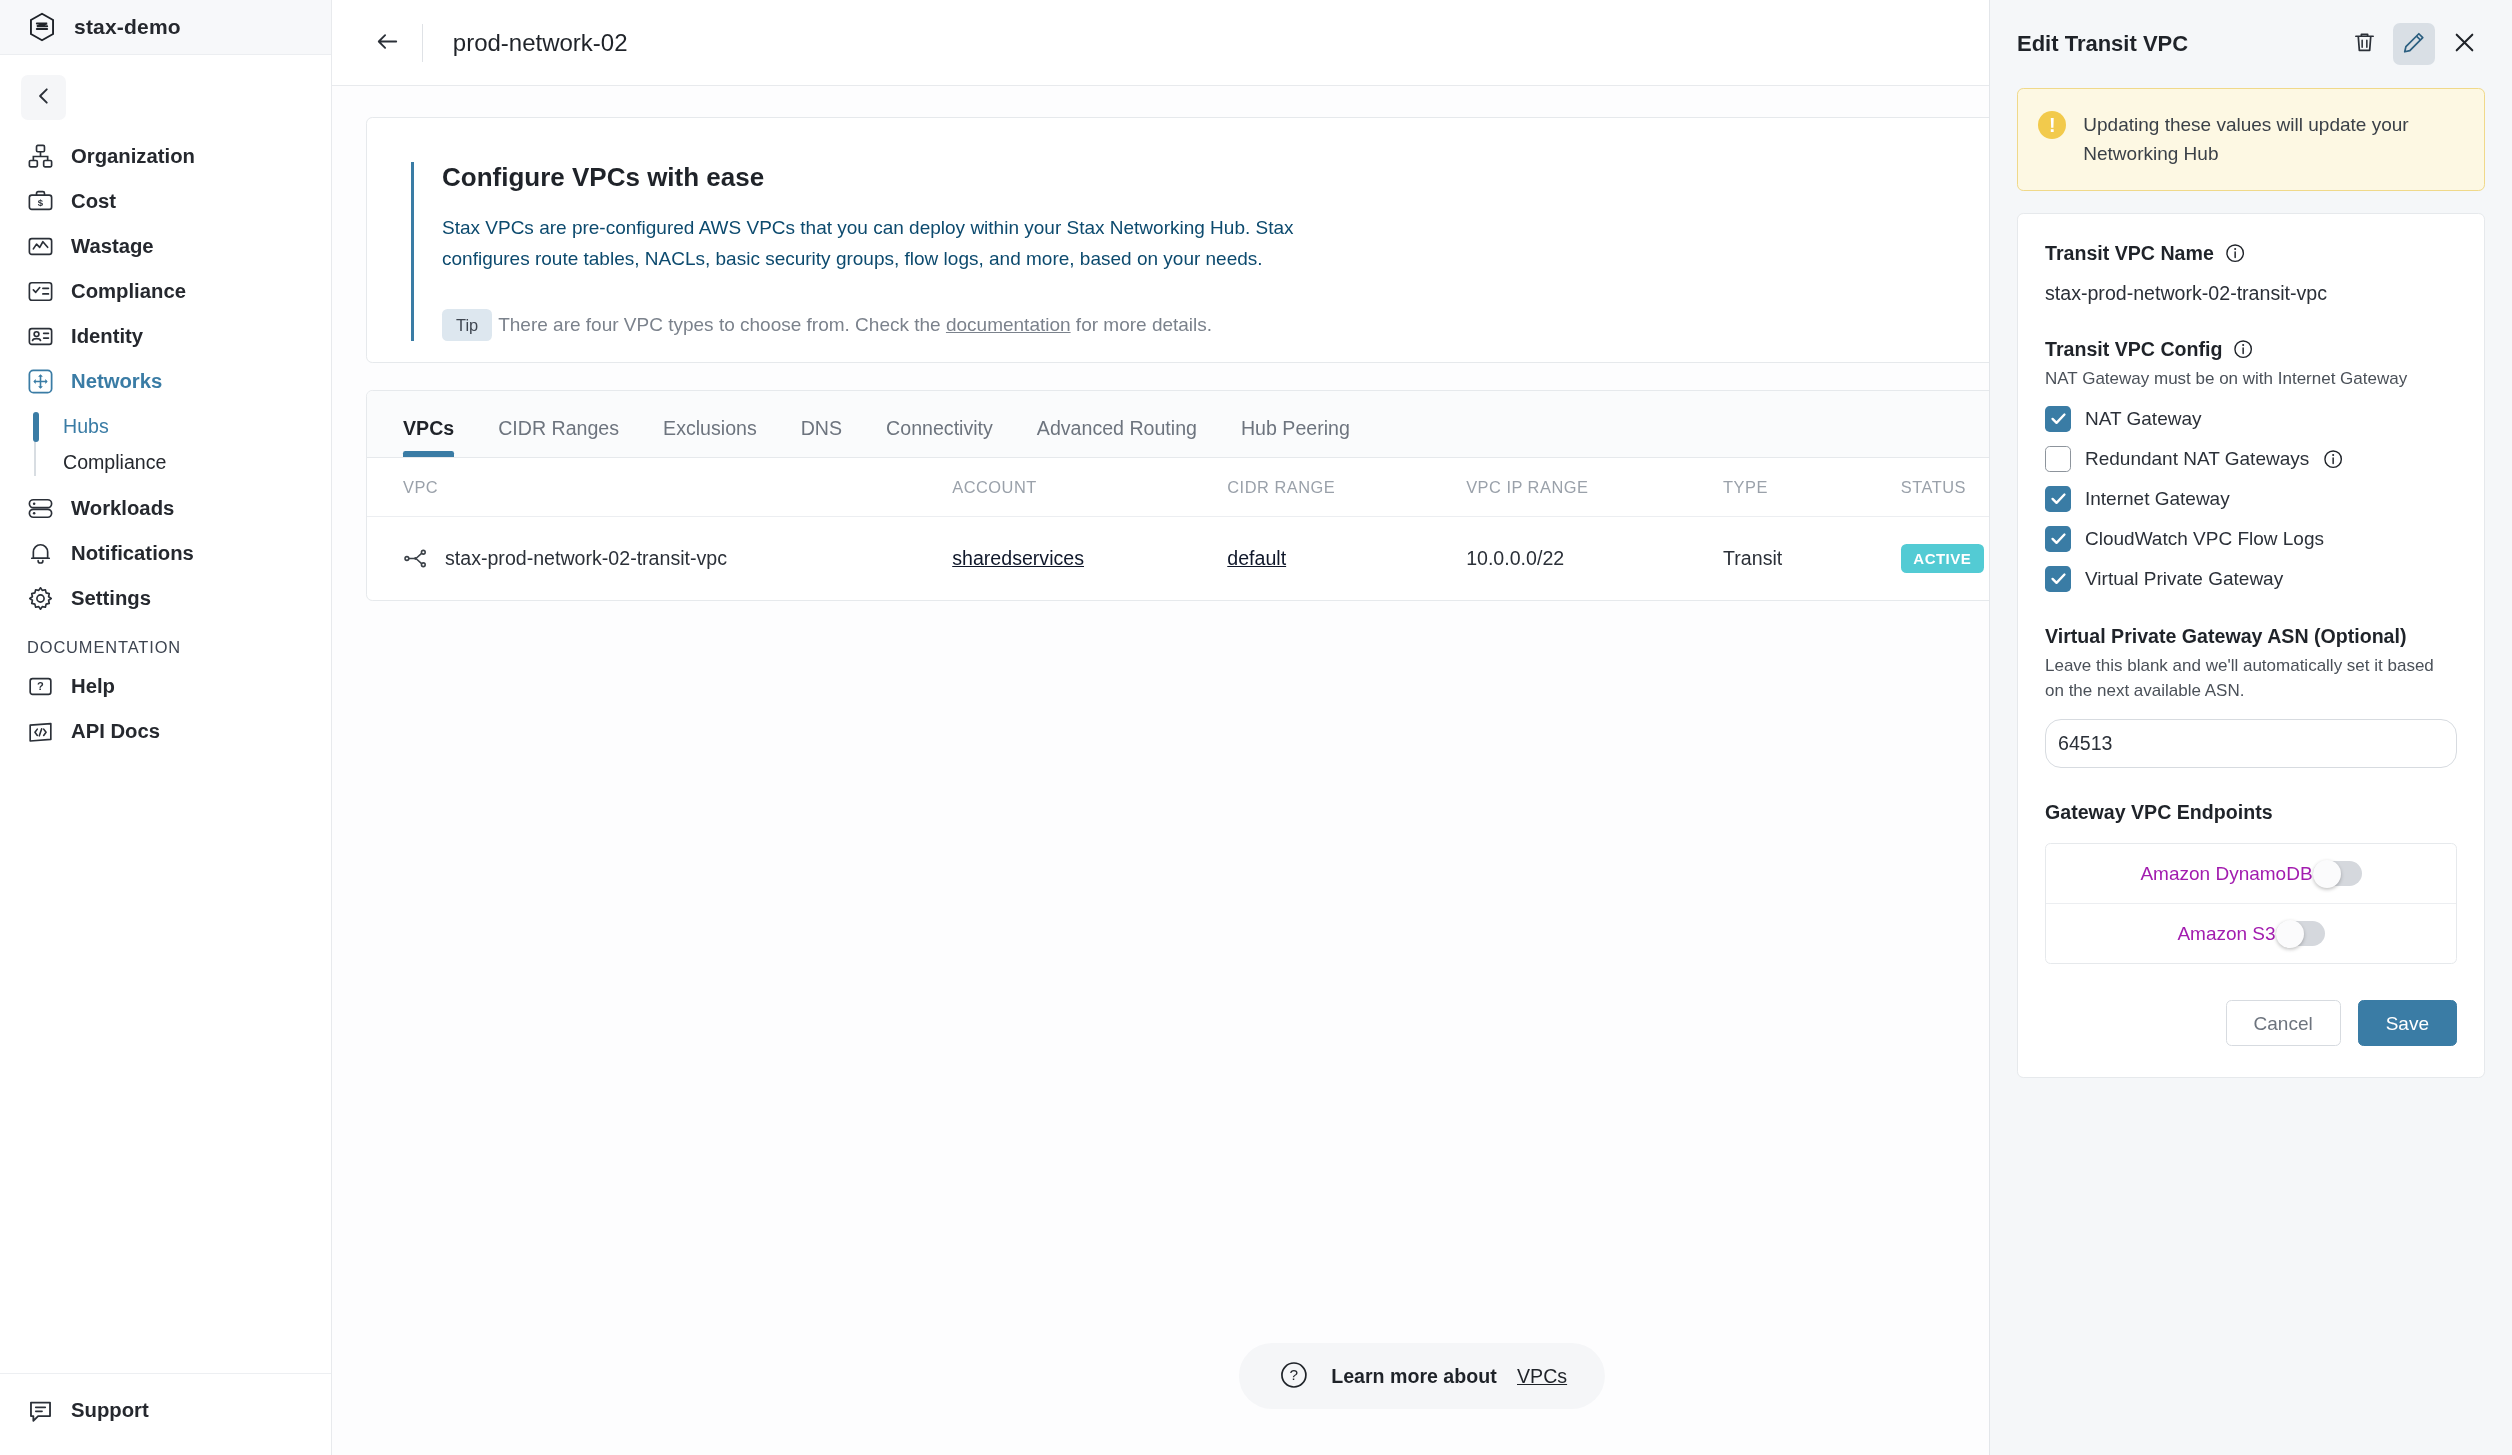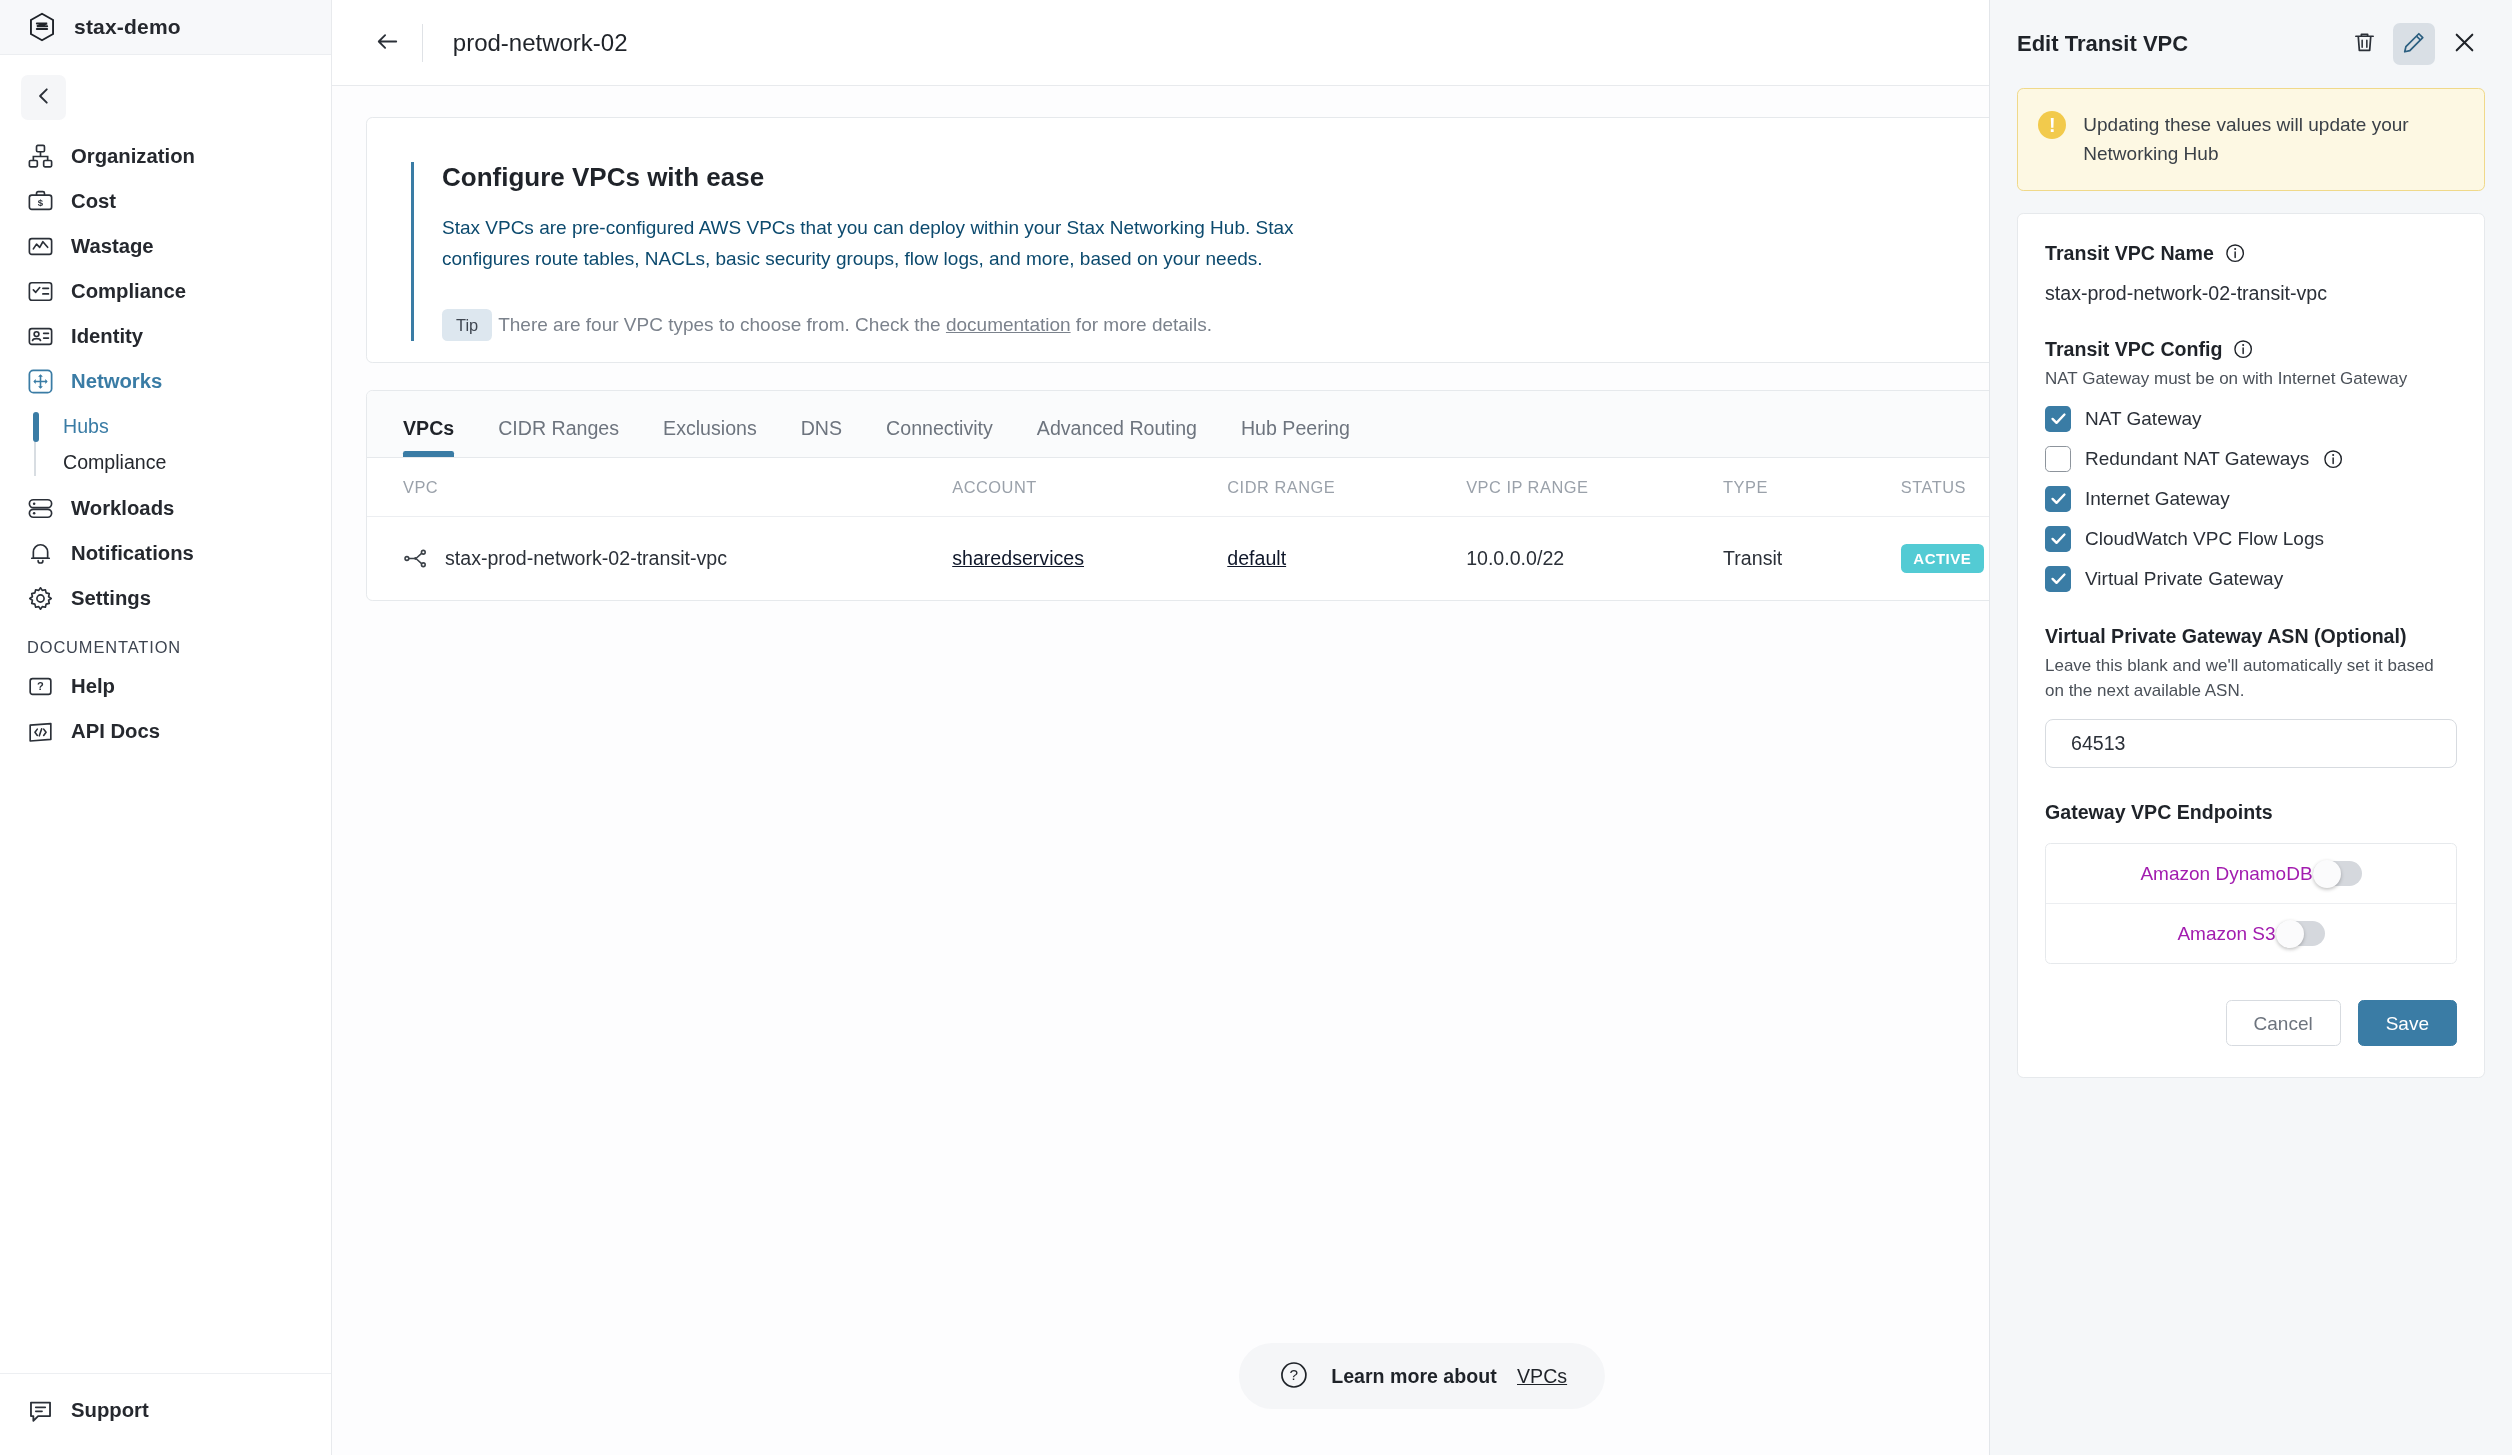--- a/index.html
+++ b/index.html
@@ -237,22 +237,22 @@
   .cbox svg { width: 19px; height: 19px; }
 
   .info-dot {
     width: 20.3px; height: 20.3px; flex: 0 0 20.3px;
     display: inline-flex; align-items:center; justify-content:center;
     cursor: pointer;
   }
 
   .text-input {
     width: 100%; height: 49px; margin-top: 15.7px;
-    border: 0.8px solid #d7dbe0; border-radius: 8px;
-    padding: 0 25px; font-size: 19.6px; color: #2b3038;
+    border: 0.8px solid #d7dbe0; border-radius: 16px;
+    padding: 0 12px; font-size: 19.6px; color: #2b3038;
     font-family: "Liberation Sans", sans-serif; background: #fff;
   }
 
   .toggle-list {
     margin-top: 19px; border: 0.8px solid #e6e9ec; border-radius: 5.5px; overflow: hidden;
   }
   .toggle-row {
     display: flex; align-items: center; justify-content: center;
     padding: 17px 20.3px; font-size: 19px; color: #a21caf;
   }

